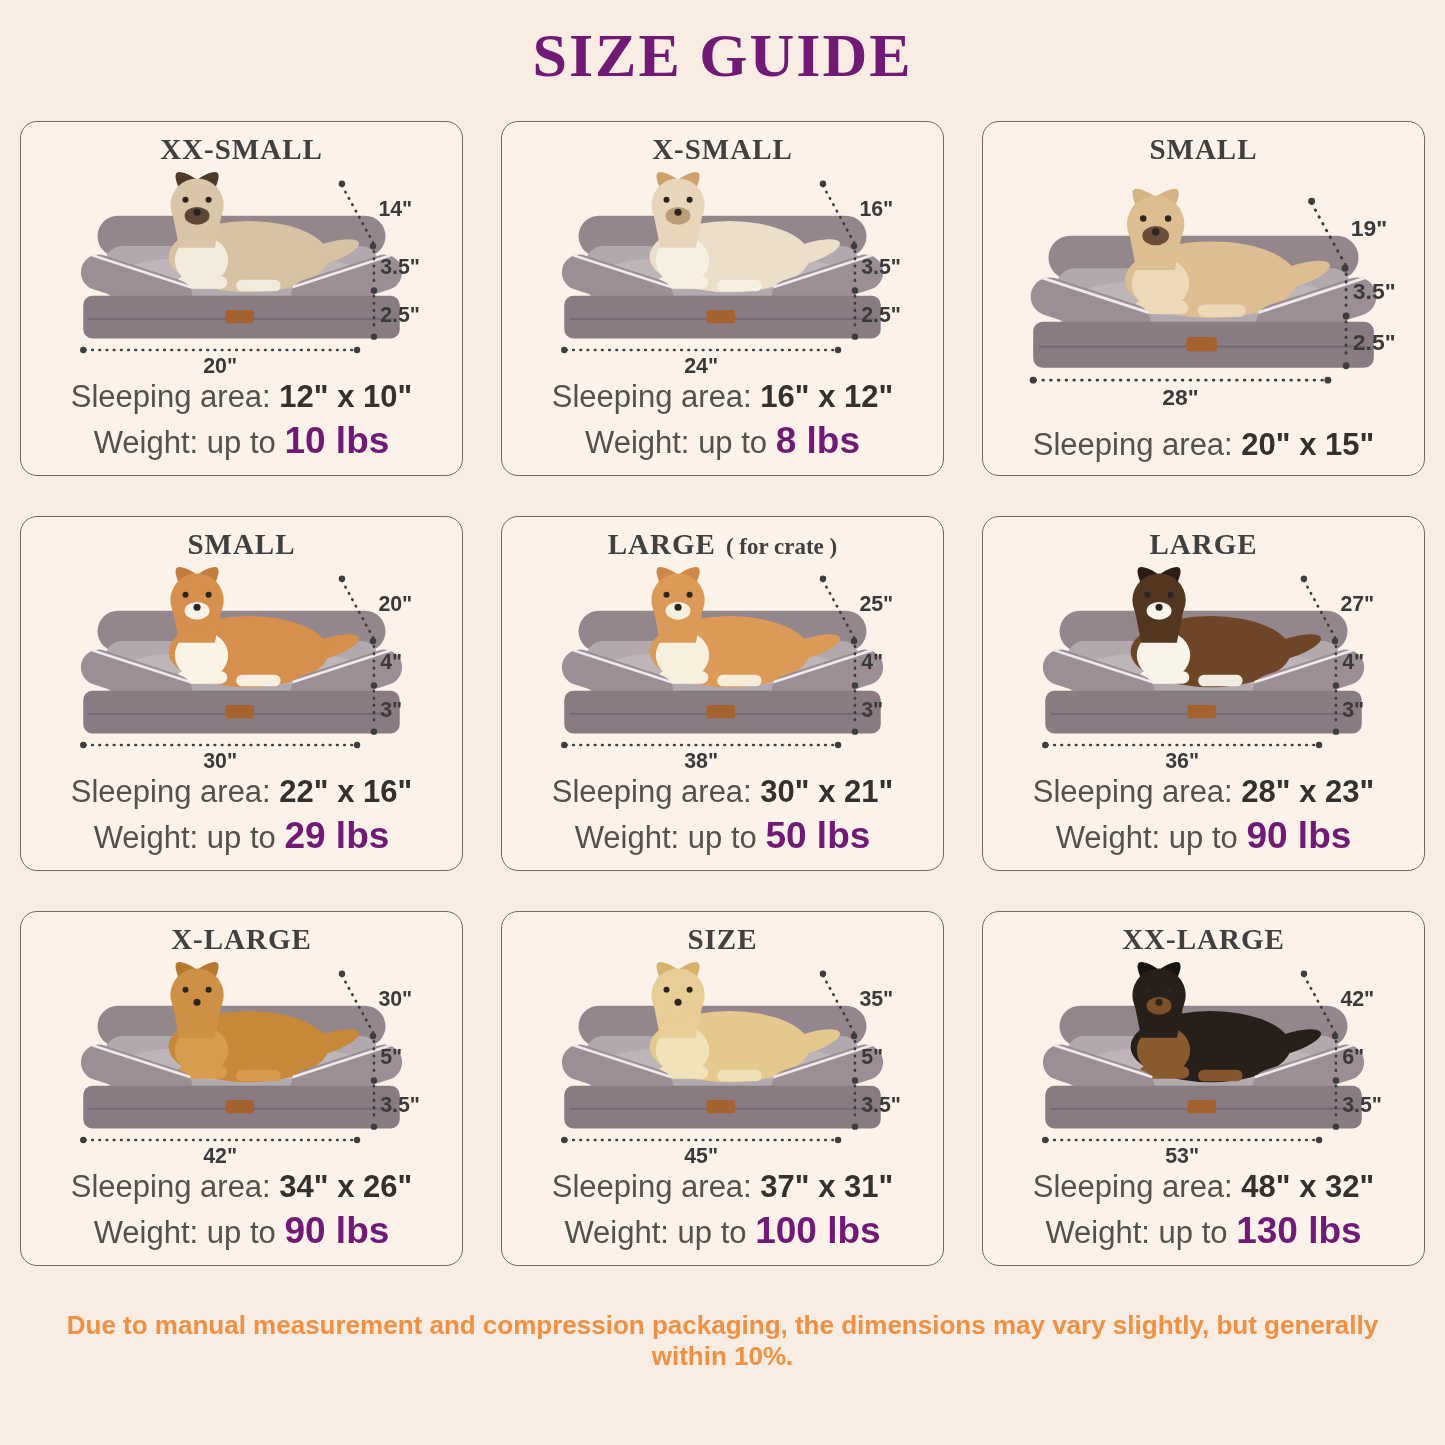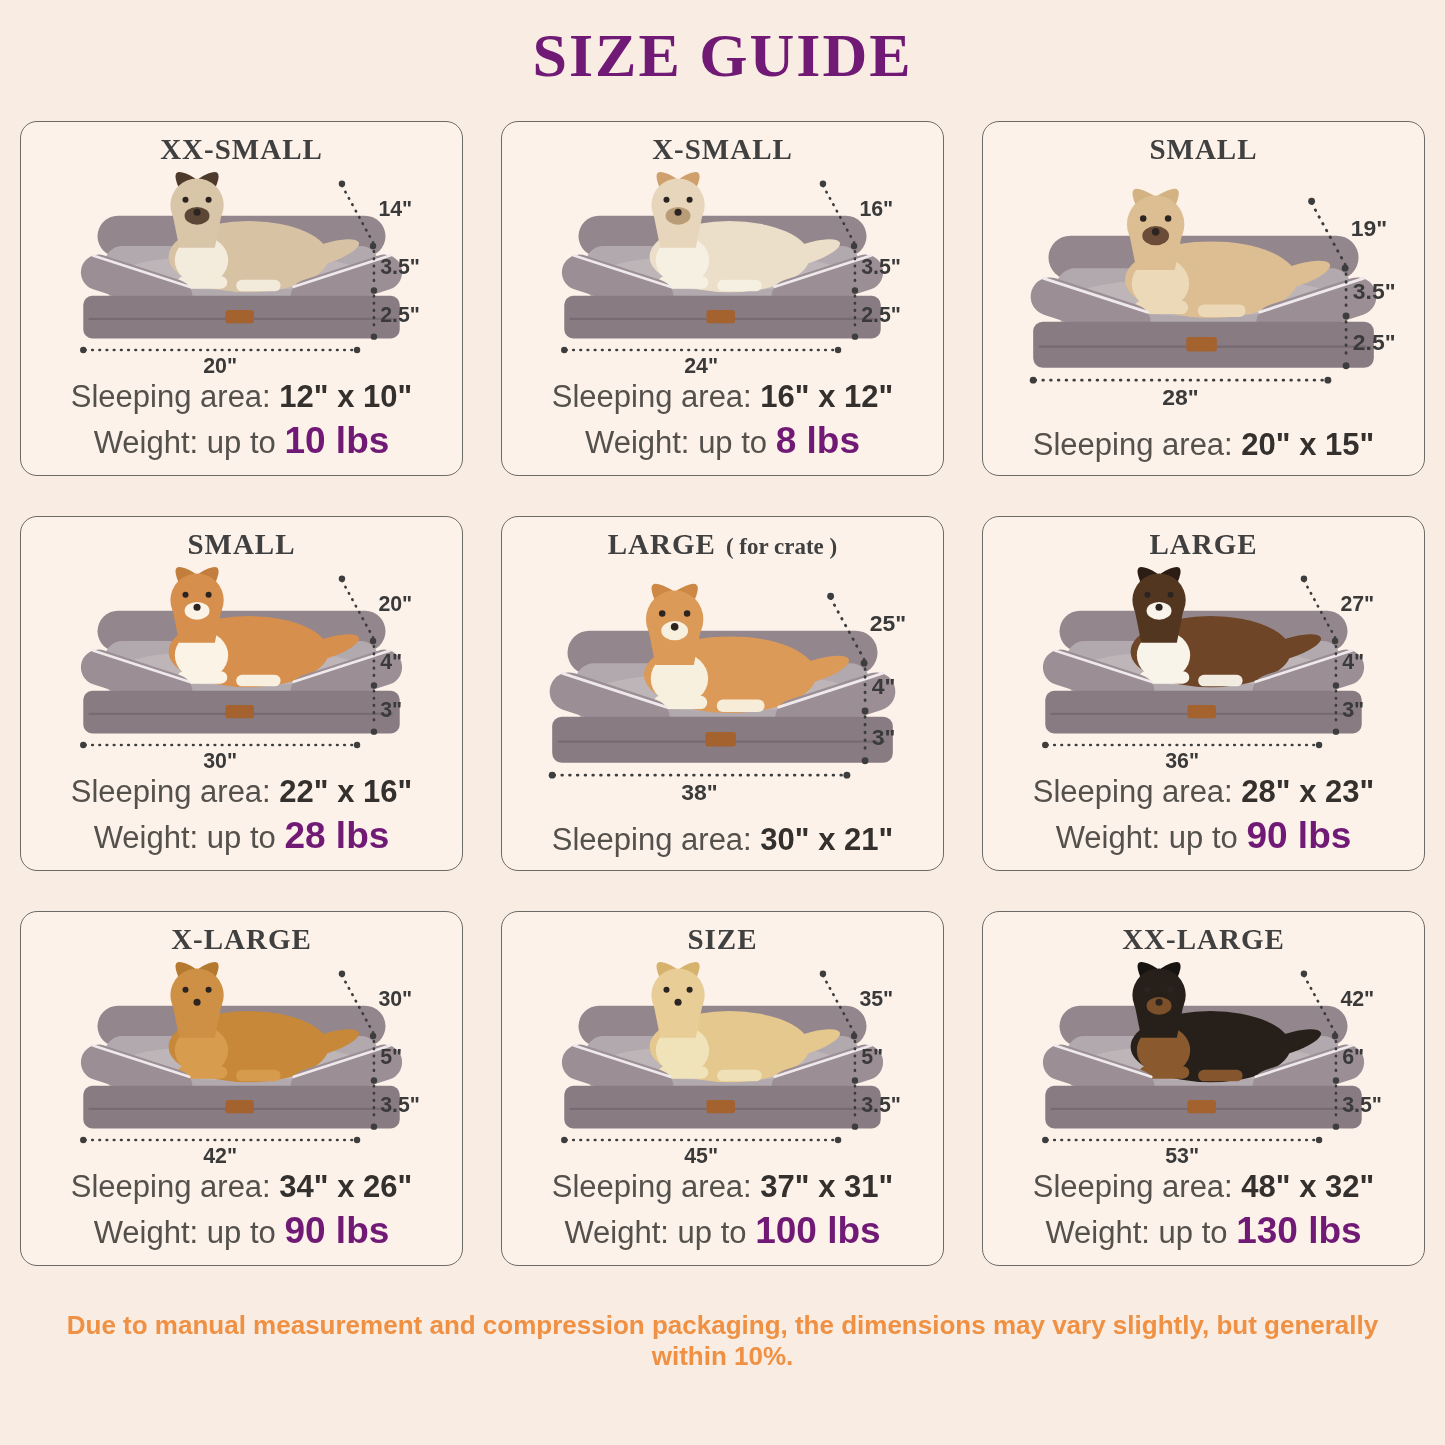--- a/index.html
+++ b/index.html
@@ -219,36 +219,37 @@
         <use href="#g-bed-back"></use>
         <use href="#g-pet"></use>
         <use href="#g-bed-front"></use>
         <use href="#g-dims"></use>
         <text class="dim-text" x="374" y="56">20"</text>
         <text class="dim-text" x="376" y="122">4"</text>
         <text class="dim-text" x="376" y="176">3"</text>
         <text class="dim-text dim-w" x="196" y="233">30"</text>
       </svg>
       <p class="sleep-line"><span>Sleeping area:</span> <b>22" x 16"</b></p>
-      <p class="weight-line"><span>Weight:</span> <span>up to</span> <span class="wval">28 lbs</span></p>
+      <p class="weight-line"><span>Weight:</span> <span>up to</span> <span class="wval">29 lbs</span></p>
     </section>
 
     <section class="card c4">
       <h2 class="card-title"><span>LARGE</span><span class="note">( for crate )</span></h2>
       <svg class="bed-scene" viewBox="0 0 440 235">
         <use href="#g-bed-back"></use>
         <use href="#g-pet"></use>
         <use href="#g-bed-front"></use>
         <use href="#g-dims"></use>
         <text class="dim-text" x="374" y="56">25"</text>
         <text class="dim-text" x="376" y="122">4"</text>
         <text class="dim-text" x="376" y="176">3"</text>
         <text class="dim-text dim-w" x="196" y="233">38"</text>
       </svg>
       <p class="sleep-line"><span>Sleeping area:</span> <b>30" x 21"</b></p>
+      <p class="weight-line"><span>Weight:</span> <span>up to</span> <span class="wval">50 lbs</span></p>
     </section>
 
     <section class="card c5">
       <h2 class="card-title"><span>LARGE</span></h2>
       <svg class="bed-scene" viewBox="0 0 440 235">
         <use href="#g-bed-back"></use>
         <use href="#g-pet"></use>
         <use href="#g-bed-front"></use>
         <use href="#g-dims"></use>
         <text class="dim-text" x="374" y="56">27"</text>

